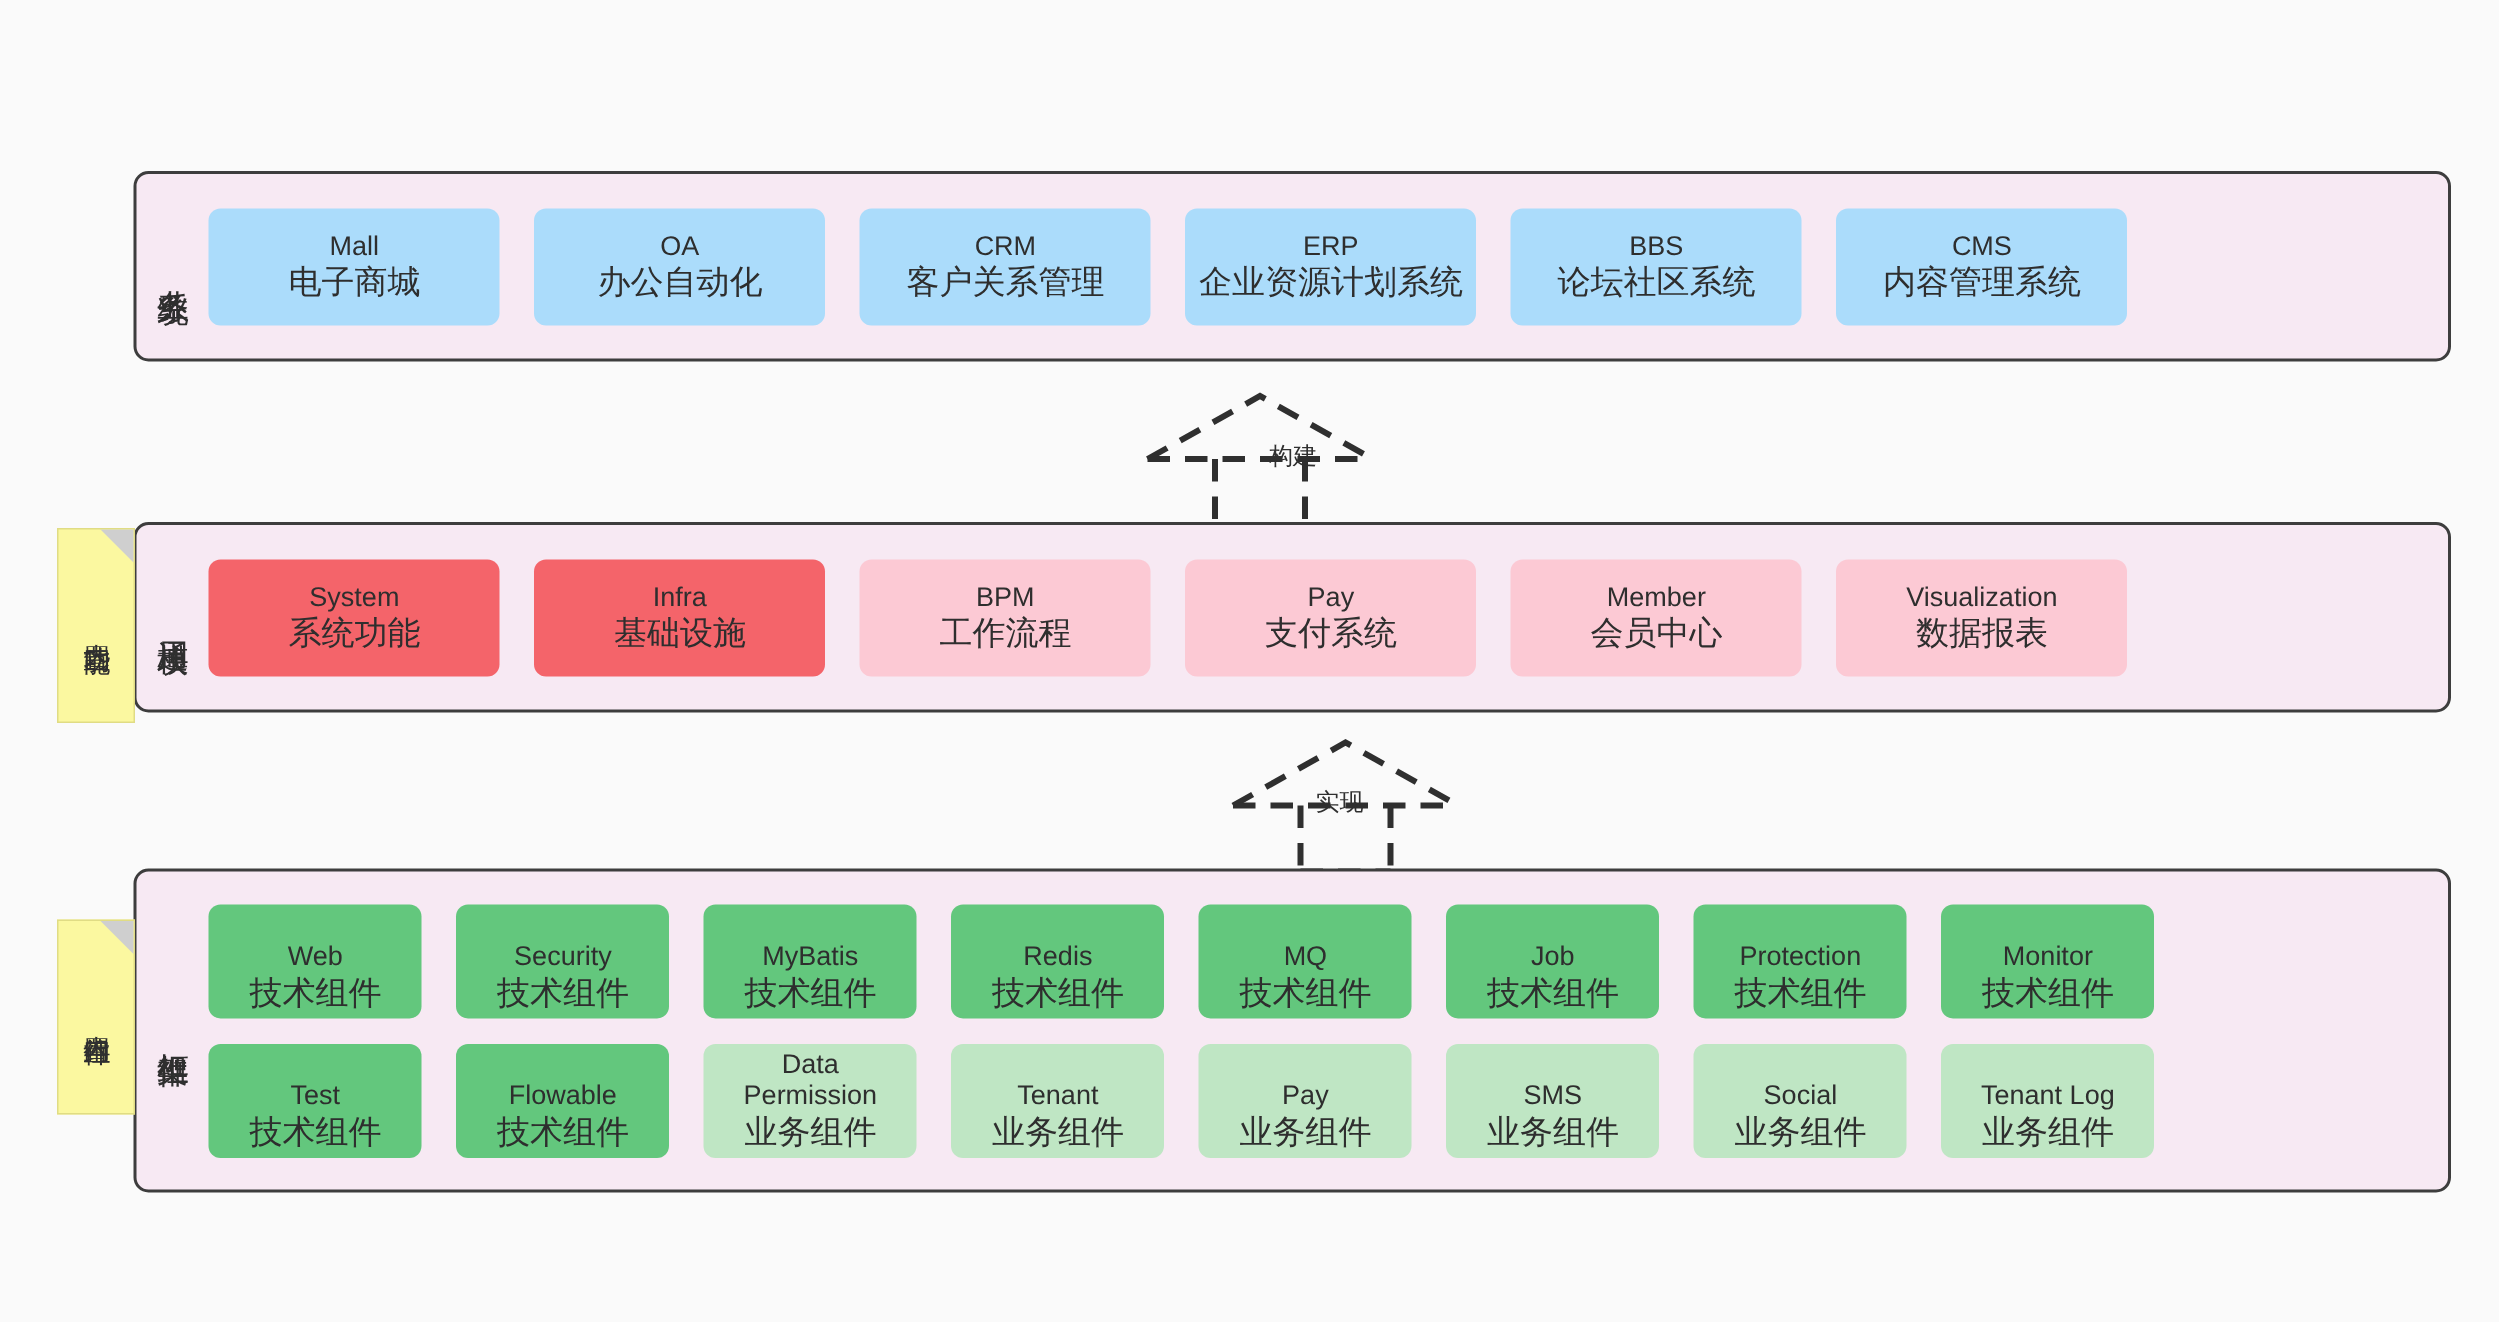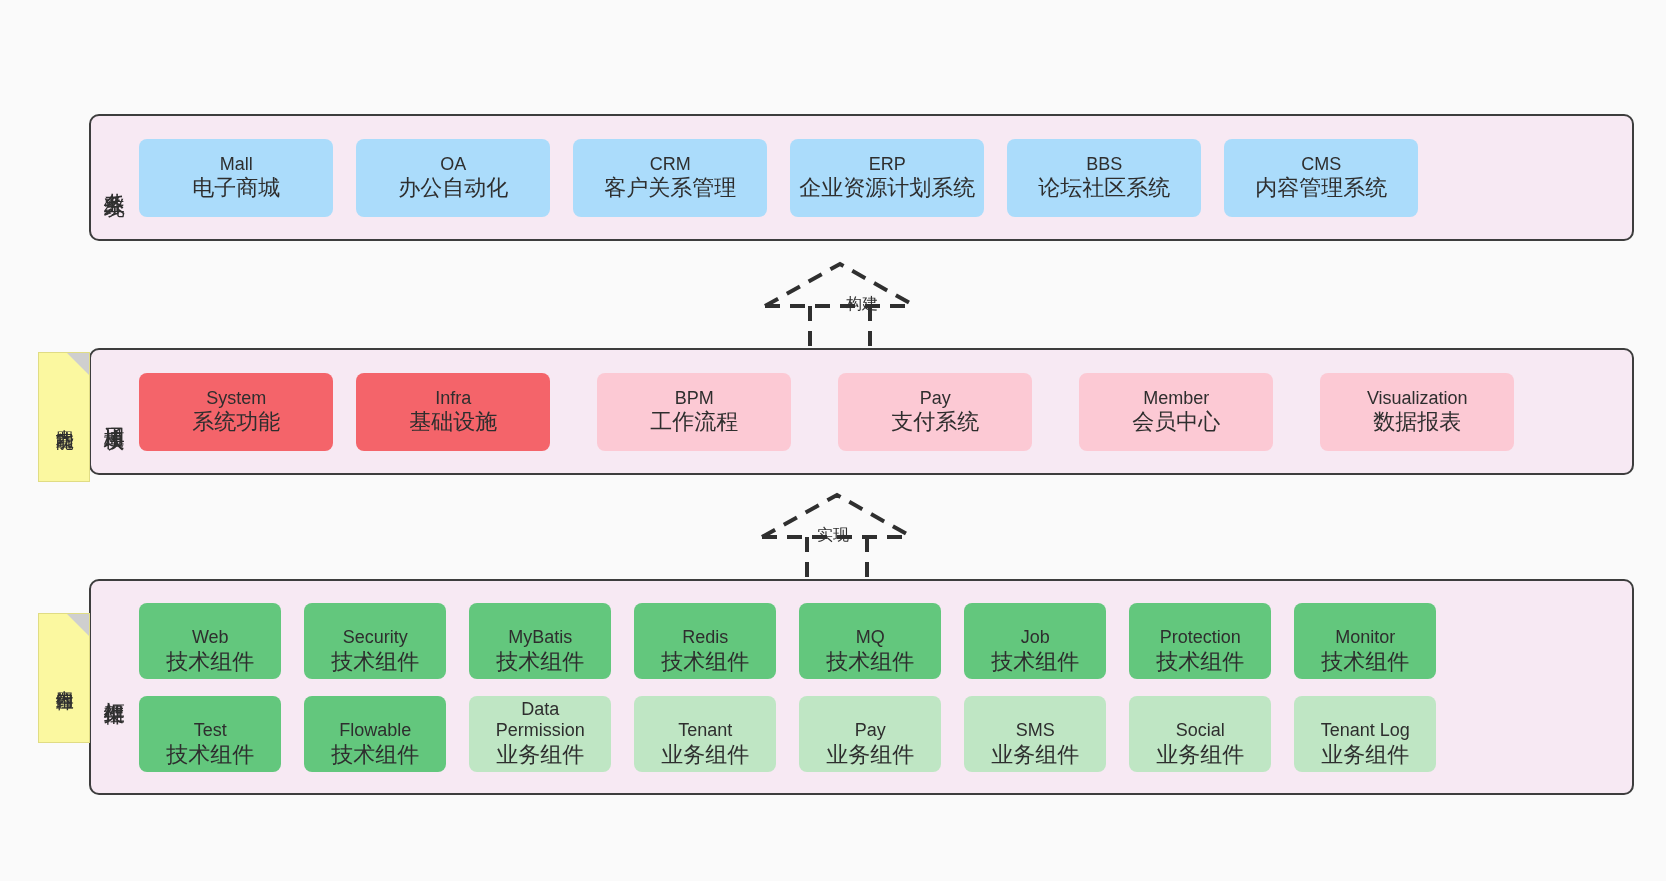--- a/index.html
+++ b/index.html
@@ -82,21 +82,21 @@
     font-weight: 400;
   }
   .card .cn {
     font-size: 22px;
     color: #2e2e2e;
     font-weight: 400;
   }
 
   .card.blue  { background: #abdcfb; }
   .card.red   { background: #f4646a; }
-  .card.pink  { background: #fcc9d4; margin-left: 24px; }
+  .card.pink  { background: #fcc9d4; }
   .card.green { background: #63c77d; }
   .card.lgreen{ background: #bfe6c4; }
 
   
   .layer-biz .card   { width: 194px; height: 78px; }
   .layer-mod .card   { width: 194px; height: 78px; }
   .layer-frame .card { width: 142px; height: 76px; justify-content: flex-end; }
 
   
   .note {
@@ -222,21 +222,21 @@
         </div>
       </div>
     </div>
   </div>
 
   <div class="note" style="left:38px; top:352px; width:52px; height:130px;">
     <div class="note-fold"></div>
     <div class="note-text">内置功能</div>
   </div>
 
-  <div class="arrow" style="left:752px; top:489px;">
+  <div class="arrow" style="left:812px; top:489px;">
     <svg width="190" height="95" viewBox="0 0 190 95">
       <path d="M 10 48 L 85 6 L 160 48" fill="none" stroke="#2f2f2f" stroke-width="4" stroke-dasharray="15 10" stroke-linecap="butt"></path>
       <path d="M 10 48 L 160 48" fill="none" stroke="#2f2f2f" stroke-width="4" stroke-dasharray="15 10" stroke-linecap="butt"></path>
       <path d="M 55 48 L 55 92" fill="none" stroke="#2f2f2f" stroke-width="4" stroke-dasharray="15 10"></path>
       <path d="M 115 48 L 115 92" fill="none" stroke="#2f2f2f" stroke-width="4" stroke-dasharray="15 10"></path>
       <path d="M 55 92 L 115 92" fill="none" stroke="#2f2f2f" stroke-width="4" stroke-dasharray="15 10"></path>
     </svg>
     <div class="arrow-label" style="left:65px; top:36px;">实现</div>
   </div>
 

